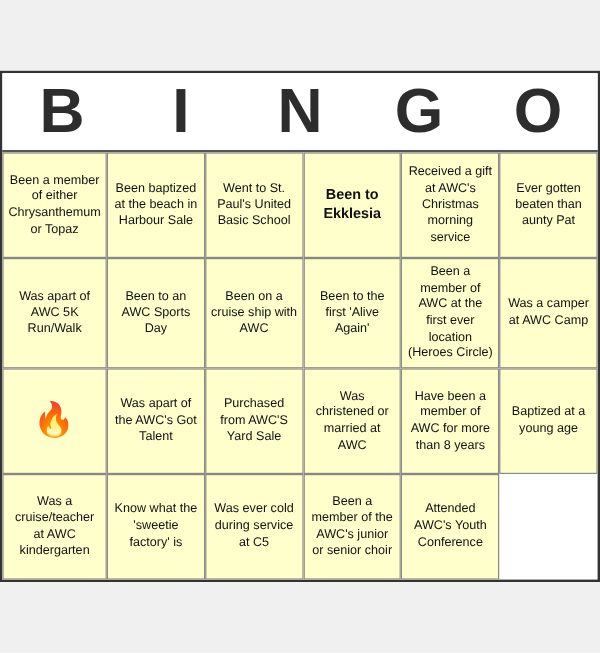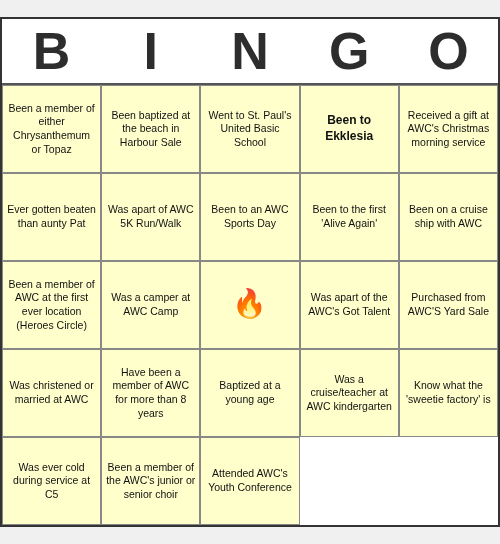--- a/index.html
+++ b/index.html
@@ -24,21 +24,21 @@
       flex: 1;
       text-align: center;
       font-size: 52px;
       font-weight: bold;
       color: #2d2d2d;
       padding: 6px 0;
       line-height: 1;
     }
     .bingo-grid {
       display: grid;
-      grid-template-columns: repeat(5, 1fr);
+      grid-template-columns: repeat(6, 1fr);
       border-top: 2px solid #555;
     }
     .bingo-cell {
       border: 1.5px solid #888;
       background: #ffffcc;
       min-height: 88px;
       display: flex;
       align-items: center;
       justify-content: center;
       text-align: center;
@@ -78,22 +78,22 @@
     </div>
   <div class="bingo-grid">
   <div class="bingo-cell">Been a member of either Chrysanthemum or Topaz</div>
       <div class="bingo-cell">Been baptized at the beach in Harbour Sale</div>
       <div class="bingo-cell">Went to St. Paul's United Basic School</div>
       <div class="bingo-cell large-text">Been to Ekklesia</div>
       <div class="bingo-cell">Received a gift at AWC's Christmas morning service</div>
       <div class="bingo-cell">Ever gotten beaten than aunty Pat</div>
       <div class="bingo-cell">Was apart of AWC 5K Run/Walk</div>
       <div class="bingo-cell">Been to an AWC Sports Day</div>
+      <div class="bingo-cell">Been on a cruise ship with AWC</div>
       <div class="bingo-cell">Been to the first 'Alive Again'</div>
-      <div class="bingo-cell">Been on a cruise ship with AWC</div>
       <div class="bingo-cell">Been a member of AWC at the first ever location (Heroes Circle)</div>
       <div class="bingo-cell">Was a camper at AWC Camp</div>
       <div class="bingo-cell free free-cell">
         <div class="fire-icon">🔥</div>
       </div>
       <div class="bingo-cell">Was apart of the AWC's Got Talent</div>
       <div class="bingo-cell">Purchased from AWC'S Yard Sale</div>
       <div class="bingo-cell">Was christened or married at AWC</div>
       <div class="bingo-cell">Have been a member of AWC for more than 8 years</div>
       <div class="bingo-cell">Baptized at a young age</div>

